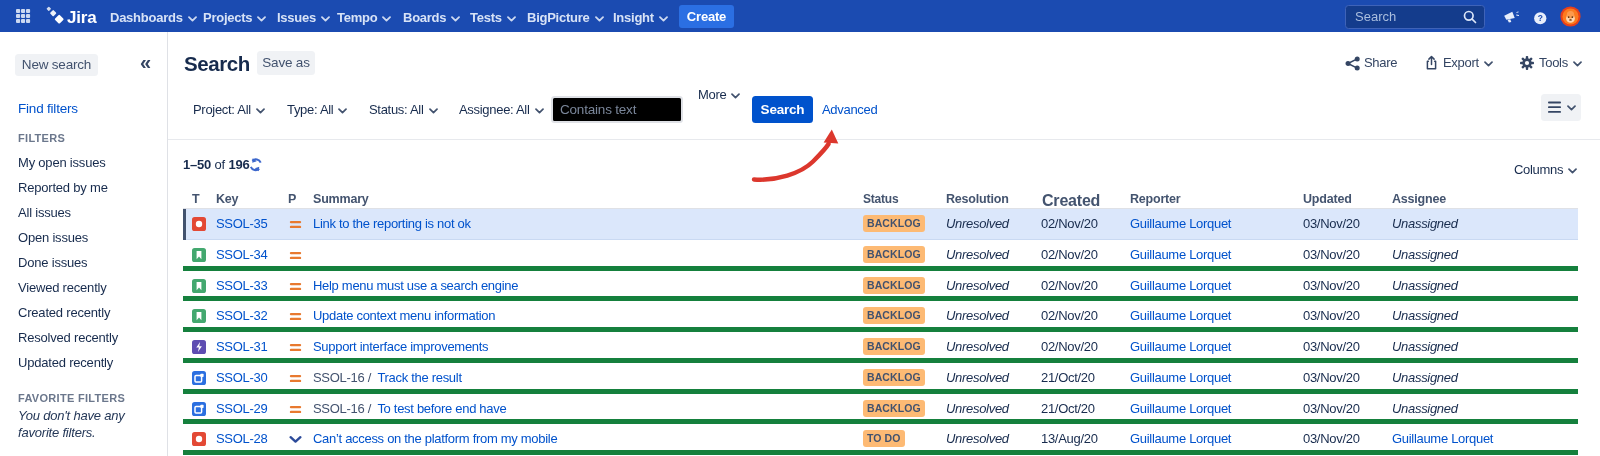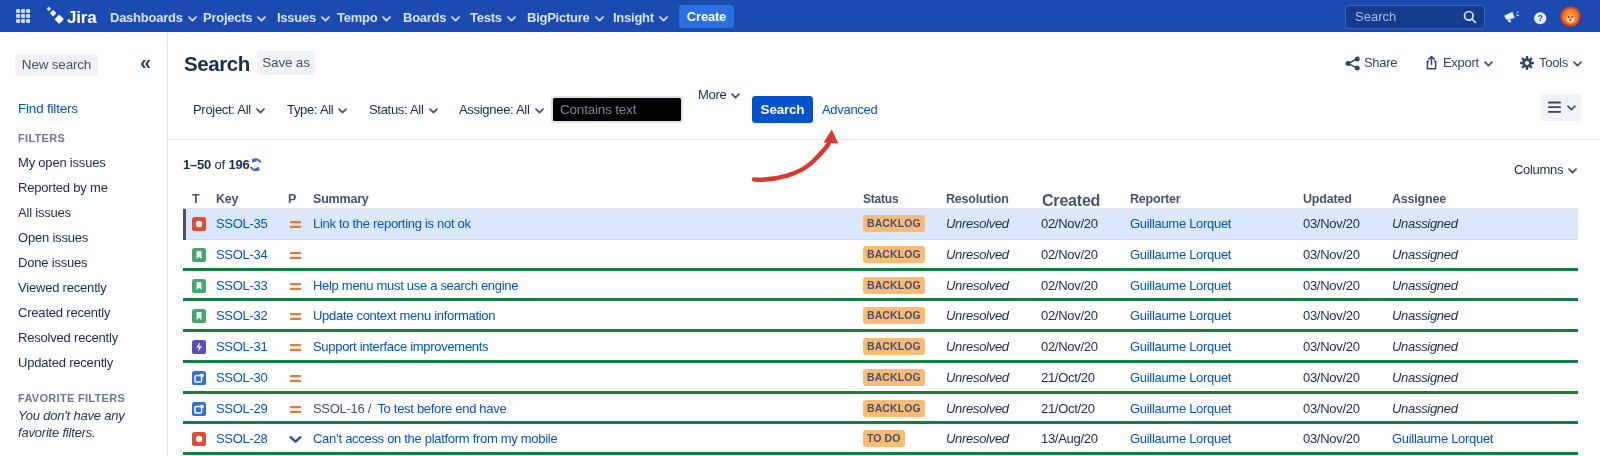--- a/index.html
+++ b/index.html
@@ -14,21 +14,21 @@
 
 #side{position:absolute;left:0;top:32px;width:168px;height:424px;background:#fff;border-right:1px solid #DFE1E6;}
 .sitem{position:absolute;left:18px;font-size:13px;letter-spacing:-0.2px;color:#172B4D;white-space:nowrap;line-height:18px;}
 .shead{position:absolute;left:18px;font-size:11px;font-weight:700;color:#6B778C;letter-spacing:.3px;}
 .btn-gray{background:#F0F2F5;border-radius:3.5px;color:#42526E;font-size:13.5px;letter-spacing:-0.2px;text-align:center;}
 
 .t14{font-size:13px;letter-spacing:-0.3px;color:#172B4D;white-space:nowrap;}
 .lnk{color:#0052CC;}
 .chevD{display:inline-block;margin-left:5px;}
 .badge{position:absolute;background:#fdba74;border-radius:3px;color:#42526E;font-size:10.5px;font-weight:700;letter-spacing:.1px;line-height:17px;padding:0 4px;top:6px;}
-.row{position:absolute;left:183px;width:1395px;height:30.75px;border-bottom:3px solid #15803d;}
+.row{position:absolute;left:183px;width:1395px;height:30.75px;border-bottom:5px solid #15803d;}
 .row .c{position:absolute;top:0;height:30px;line-height:30px;font-size:13px;letter-spacing:-0.3px;white-space:nowrap;}
 .it{position:absolute;left:9px;top:8px;width:14px;height:14px;}
 .pr{position:absolute;left:105px;top:8px;width:15px;height:15px;}
 .ckey{left:33px;}
 .csum{left:130px;}
 .cres{left:763px;font-style:italic;}
 .ccre{left:858px;}
 .crep{left:947px;}
 .cupd{left:1120px;}
 .casg{left:1209px;font-style:italic;}
@@ -310,20 +310,21 @@
 <svg class="it" width="14" height="14" viewBox="0 0 14 14">
       <rect width="14" height="14" rx="2.6" fill="#2B6FE0"></rect>
       <rect x="3.0" y="4.4" width="6.6" height="6.6" rx="1" fill="none" stroke="#fff" stroke-width="1.5"></rect>
       <rect x="8.3" y="2.7" width="3.3" height="3.3" rx="0.7" fill="#fff"></rect>
     </svg>
 <a class="c ckey" href="#k5">SSOL-30</a>
 <svg class="pr" width="15" height="15" viewBox="0 0 15 15">
       <rect x="1.8" y="3.9" width="11.4" height="2.4" rx="1.2" fill="#E8792F"></rect>
       <rect x="1.8" y="8.7" width="11.4" height="2.4" rx="1.2" fill="#E8792F"></rect>
     </svg>
+<span class="c csum"><span style="color:#42526E;">SSOL-16 /</span>&nbsp; <a href="#s5">Track the result</a></span>
 <span class="badge" style="left:680px;">BACKLOG</span>
 <span class="c cres">Unresolved</span>
 <span class="c ccre">21/Oct/20</span>
 <a class="c crep" href="#r5">Guillaume Lorquet</a>
 <span class="c cupd">03/Nov/20</span>
 <span class="c casg">Unassigned</span>
 </div>
 <div class="row" style="top:393.5px;">
 <svg class="it" width="14" height="14" viewBox="0 0 14 14">
       <rect width="14" height="14" rx="2.6" fill="#2B6FE0"></rect>

